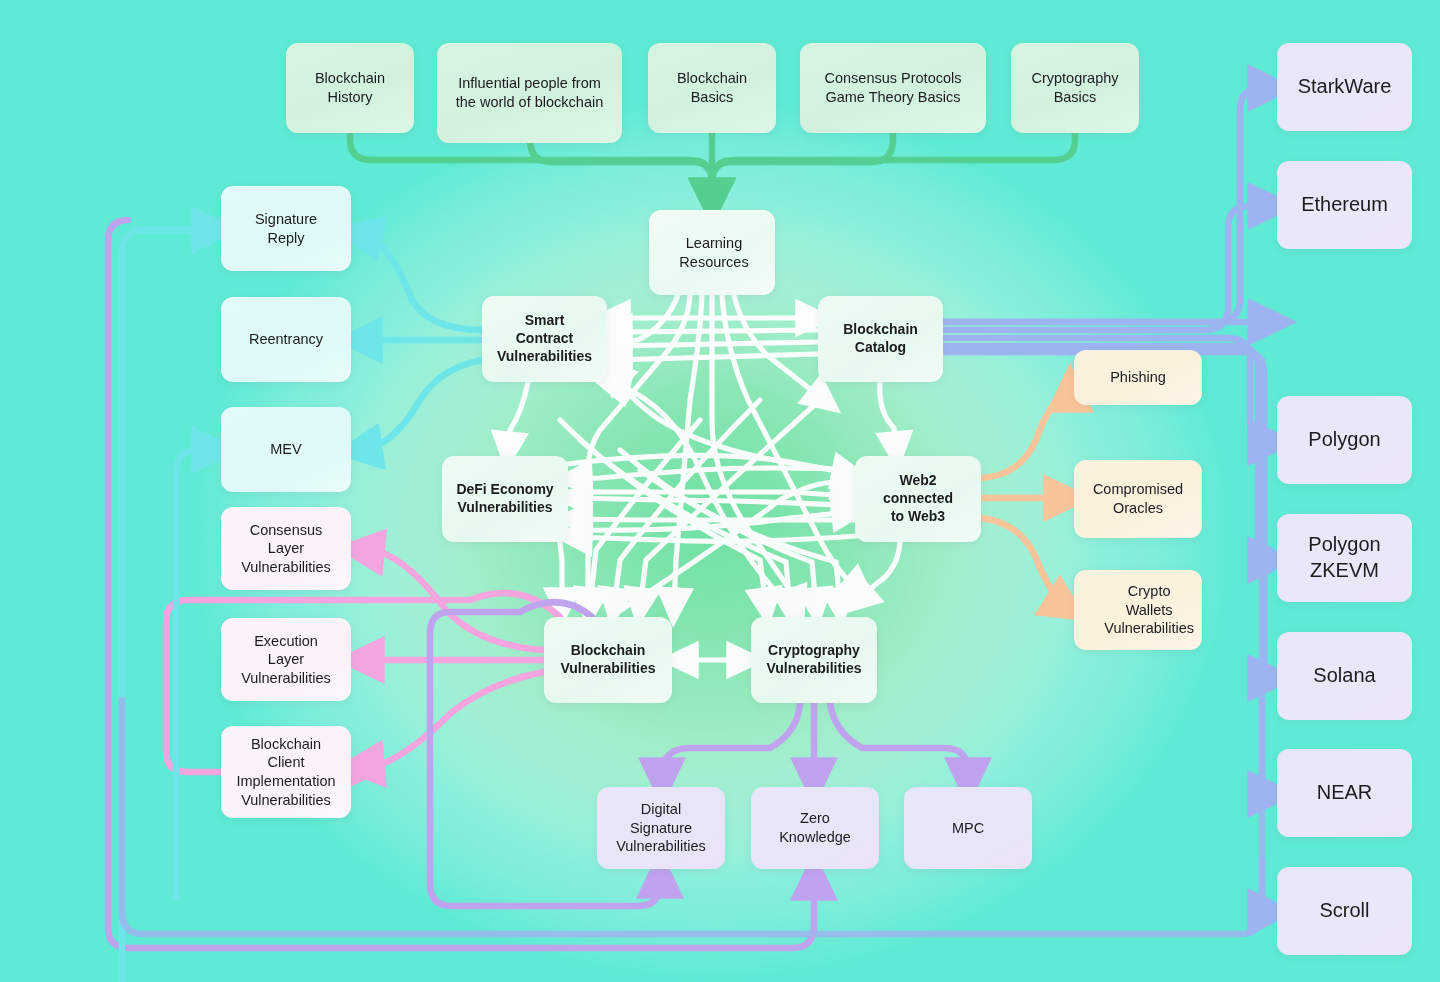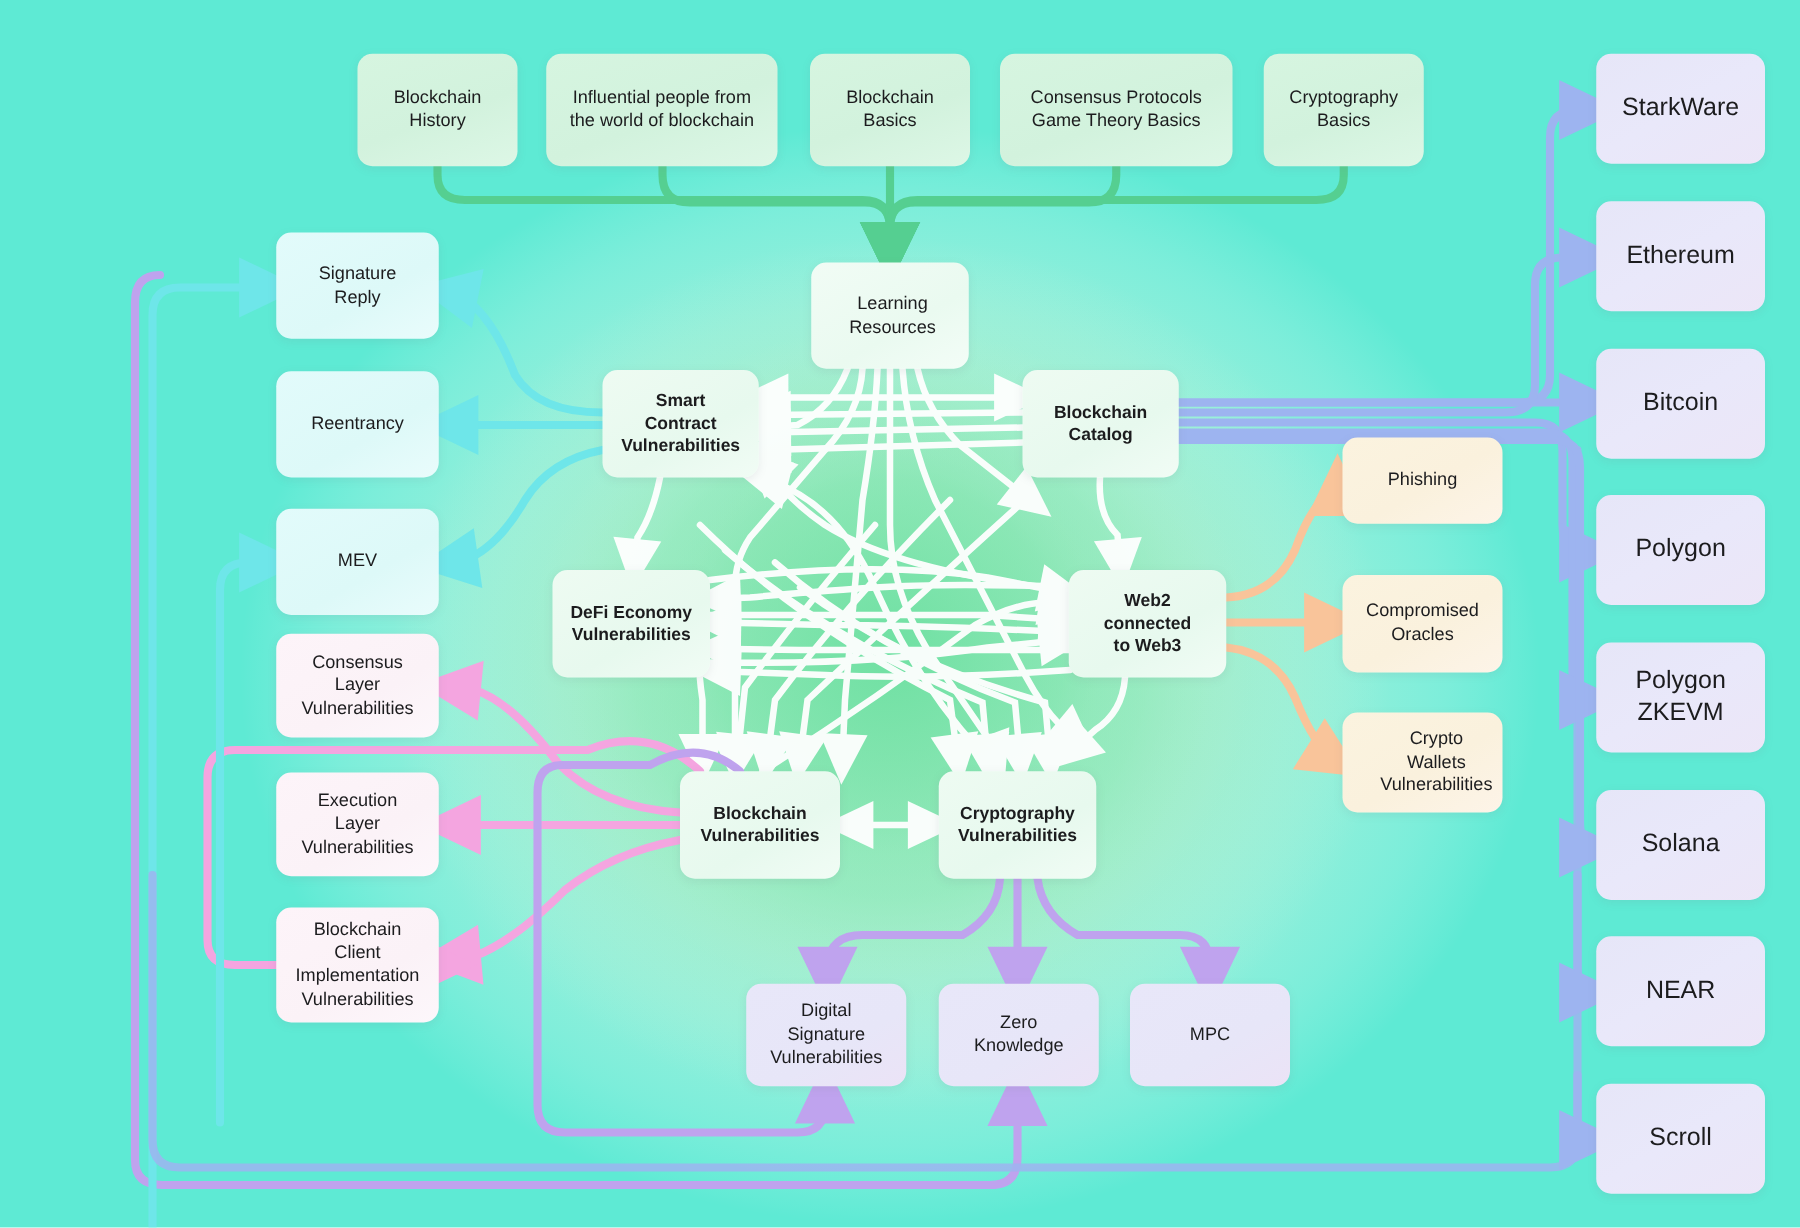--- a/index.html
+++ b/index.html
@@ -245,21 +245,21 @@
       <path d="M1262,700 L1262,772 Q1262,794 1272,794"></path>
       <path d="M1262,860 L1262,890 Q1262,912 1272,912"></path>
     </g>
   </svg>
 
   <div id="node-layer">
       <div class="node n-topgreen" style="left: 286px; top: 43px; width: 128px; height: 90px;">
         <span>Blockchain
 History</span>
       </div>
-      <div class="node n-topgreen" style="left: 437px; top: 43px; width: 185px; height: 90px;">
+      <div class="node n-topgreen" style="left: 437px; top: 43px; width: 185px; height: 100px;">
         <span>Influential people from
 the world of blockchain</span>
       </div>
       <div class="node n-topgreen" style="left: 648px; top: 43px; width: 128px; height: 90px;">
         <span>Blockchain
 Basics</span>
       </div>
       <div class="node n-topgreen" style="left: 800px; top: 43px; width: 186px; height: 90px;">
         <span>Consensus Protocols
 Game Theory Basics</span>
@@ -317,21 +317,21 @@
         <span>Execution
 Layer
 Vulnerabilities</span>
       </div>
       <div class="node n-pink" style="left: 221px; top: 726px; width: 130px; height: 92px;">
         <span>Blockchain
 Client
 Implementation
 Vulnerabilities</span>
       </div>
-      <div class="node n-orange" style="left: 1074px; top: 350px; width: 128px; height: 69px;">
+      <div class="node n-orange" style="left: 1074px; top: 350px; width: 128px; height: 55px;">
         <span>Phishing</span>
       </div>
       <div class="node n-orange" style="left: 1074px; top: 460px; width: 128px; height: 78px;">
         <span>Compromised
 Oracles</span>
       </div>
       <div class="node n-orange" style="left: 1074px; top: 570px; width: 128px; height: 80px; justify-content: flex-end;">
         <span>Crypto
 Wallets
 Vulnerabilities</span>
@@ -347,23 +347,20 @@
       </div>
       <div class="node n-lav2" style="left: 904px; top: 787px; width: 128px; height: 82px;">
         <span>MPC</span>
       </div>
       <div class="node n-lavender" style="left: 1277px; top: 43px; width: 135px; height: 88px;">
         <span>StarkWare</span>
       </div>
       <div class="node n-lavender" style="left: 1277px; top: 161px; width: 135px; height: 88px;">
         <span>Ethereum</span>
       </div>
-      <div class="node n-lavender" style="left: 1277px; top: 279px; width: 135px; height: 88px;">
-        <span>Bitcoin</span>
-      </div>
       <div class="node n-lavender" style="left: 1277px; top: 396px; width: 135px; height: 88px;">
         <span>Polygon</span>
       </div>
       <div class="node n-lavender" style="left: 1277px; top: 514px; width: 135px; height: 88px;">
         <span>Polygon
 ZKEVM</span>
       </div>
       <div class="node n-lavender" style="left: 1277px; top: 632px; width: 135px; height: 88px;">
         <span>Solana</span>
       </div>

